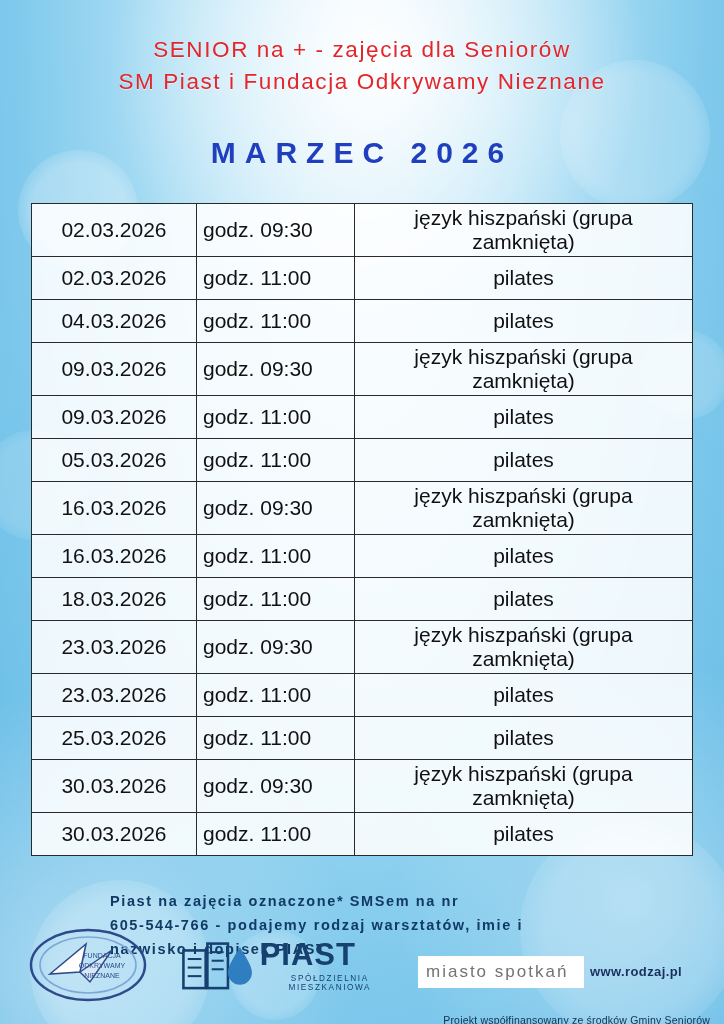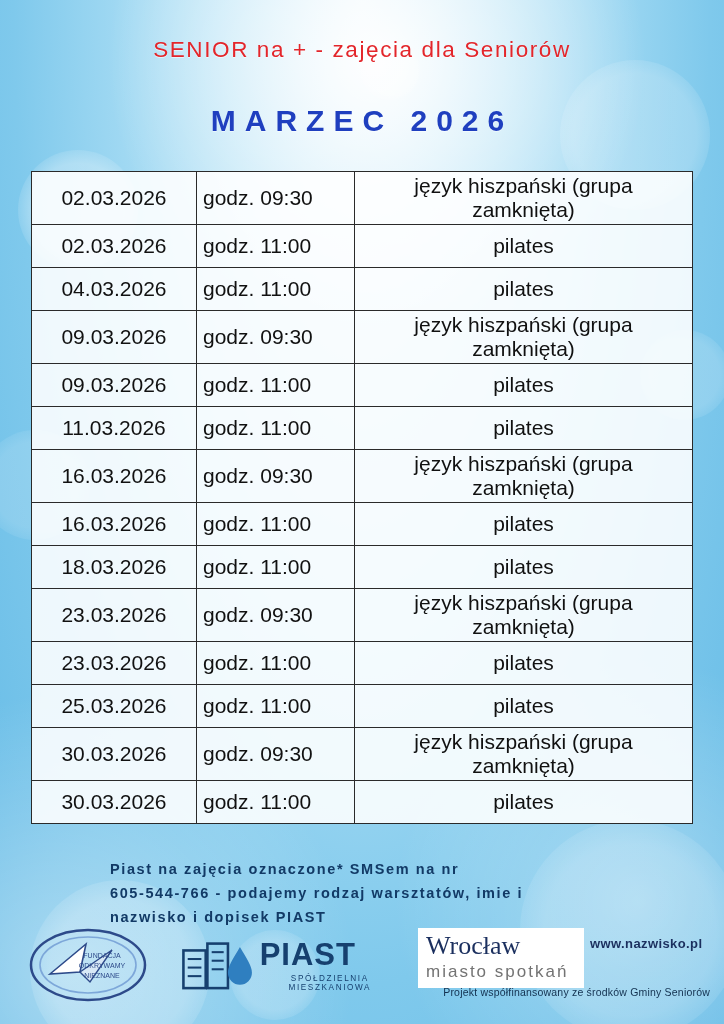--- a/index.html
+++ b/index.html
@@ -209,20 +209,21 @@
   <div class="bokeh b4"></div>
   <div class="bokeh b5"></div>
   <div class="bokeh b6"></div>
   <div class="bokeh b7"></div>
   <div class="bokeh b8"></div>
 
   <div class="content">
 
     <div class="headline">
       <span class="l1">SENIOR na + - zajęcia dla Seniorów</span>
+      <span class="l2">SM Piast i Fundacja Odkrywamy Nieznane</span>
     </div>
 
     <div class="month">MARZEC 2026</div>
 
     <div class="table-wrap">
       <table class="schedule">
         <tbody>
           <tr>
             <td class="col-date">02.03.2026</td>
             <td class="col-time">godz. 09:30</td>
@@ -242,21 +243,21 @@
             <td class="col-date">09.03.2026</td>
             <td class="col-time">godz. 09:30</td>
             <td class="col-activity">język hiszpański (grupa zamknięta)</td>
           </tr>
           <tr>
             <td class="col-date">09.03.2026</td>
             <td class="col-time">godz. 11:00</td>
             <td class="col-activity">pilates</td>
           </tr>
           <tr>
-            <td class="col-date">11.03.2026</td>
+            <td class="col-date">05.03.2026</td>
             <td class="col-time">godz. 11:00</td>
             <td class="col-activity">pilates</td>
           </tr>
           <tr>
             <td class="col-date">16.03.2026</td>
             <td class="col-time">godz. 09:30</td>
             <td class="col-activity">język hiszpański (grupa zamknięta)</td>
           </tr>
           <tr>
             <td class="col-date">16.03.2026</td>
@@ -332,21 +333,20 @@
         <path d="M70 10 C62 24 56 32 56 40 a14 14 0 0 0 28 0 c0 -8 -6 -16 -14 -30 z" fill="#2f7fc0"></path>
       </svg>
       <div class="piast-text">
         <div class="piast-main">PIAST</div>
         <div class="piast-sub">SPÓŁDZIELNIA  MIESZKANIOWA</div>
       </div>
     </div>
 
     <div class="logo-wroclaw">
       <div class="wro-box">
-        <div class="wro-1">Wrocław</div>
         <div class="wro-2">miasto spotkań</div>
       </div>
-      <div class="wro-url">www.nazwisko.pl</div>
+      <div class="wro-url">www.rodzaj.pl</div>
       <div class="wro-proj">Projekt współfinansowany ze środków Gminy Seniorów</div>
     </div>
 
   </div>
 </div>
 
 </body></html>

